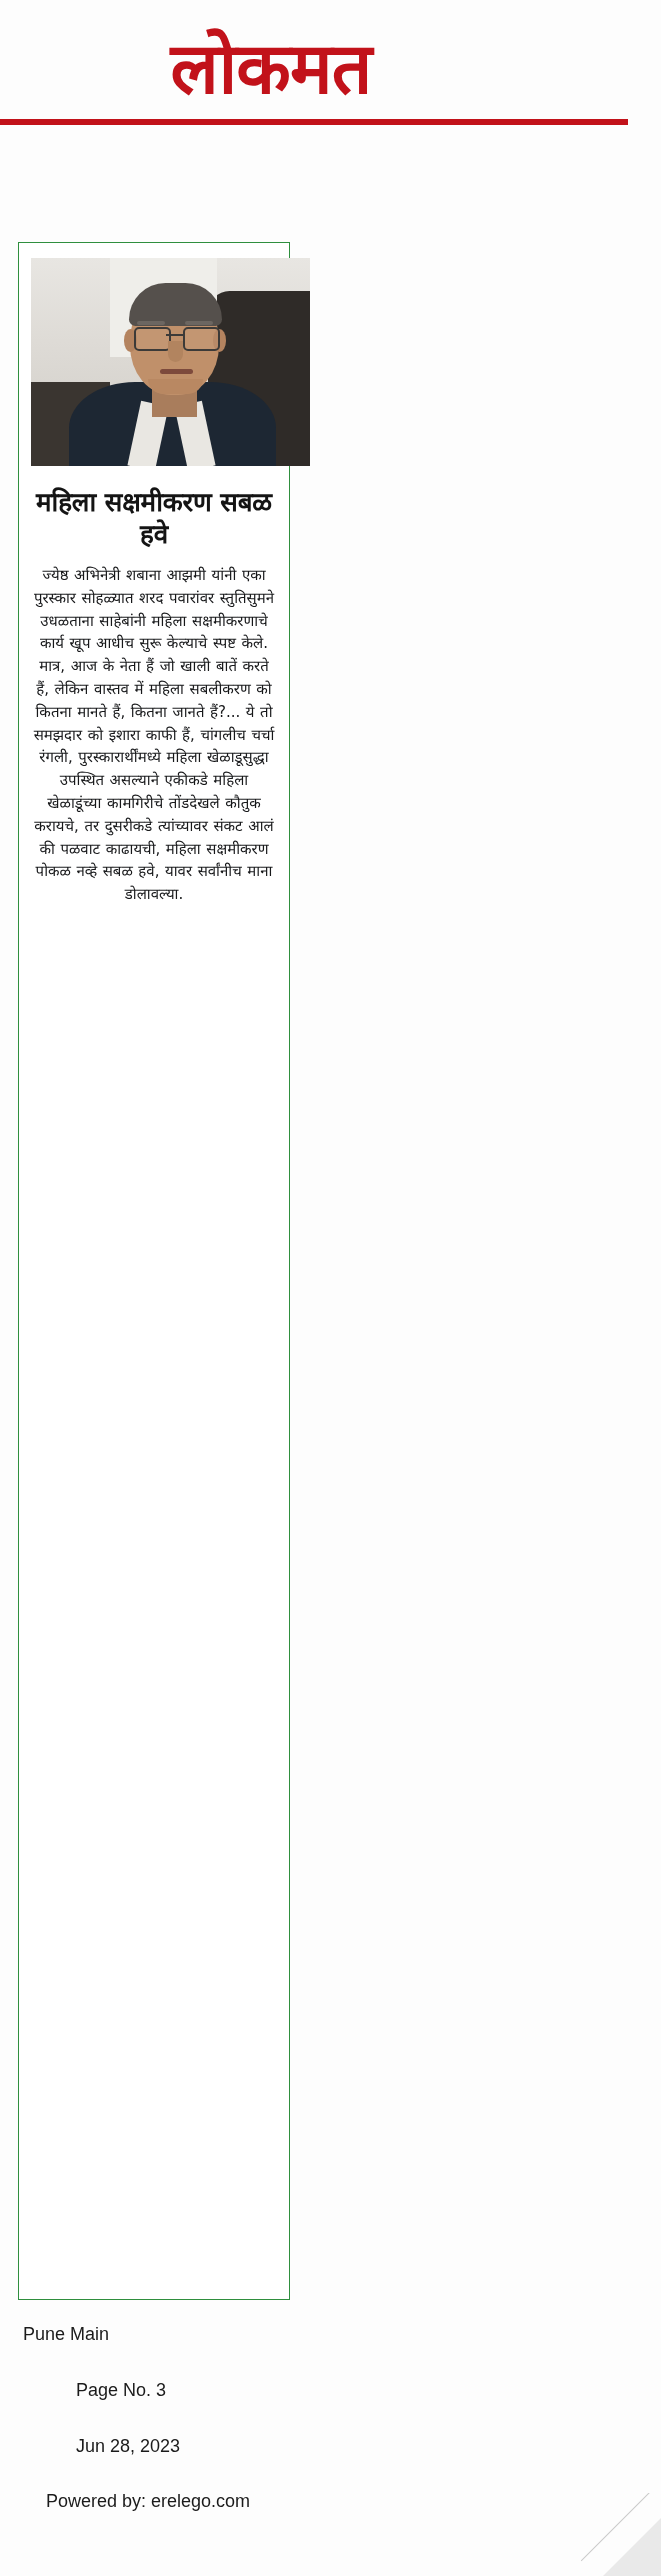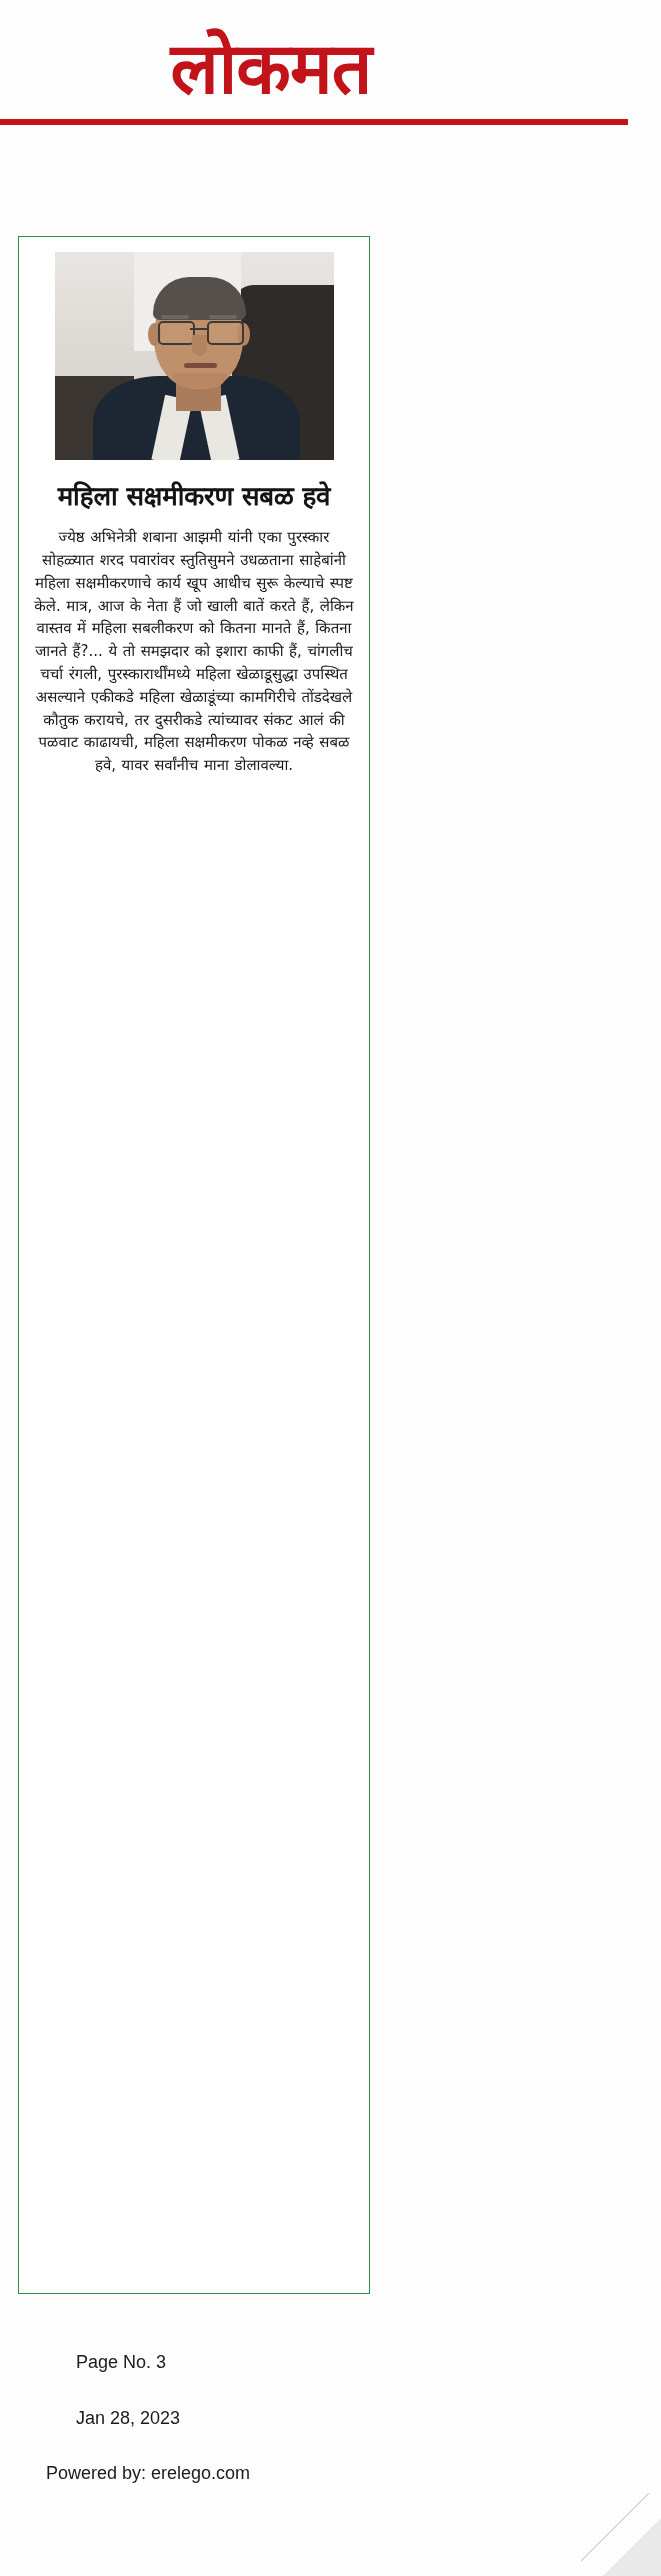--- a/index.html
+++ b/index.html
@@ -40,22 +40,22 @@
     margin: 15px auto 0 auto;
     width: 628px;
     height: 5.8px;
     background: #c2121a;
   }
 
   
   .clip {
     position: absolute;
     left: 18px;
-    top: 236px;
-    width: 352px;
+    top: 242px;
+    width: 272px;
     min-height: 2058px;
     border: 1.7px solid #2f8f3e;
     background: #ffffff;
     box-sizing: border-box;
     padding: 11.6px 11.6px 21.5px 11.6px;
   }
 
   .photo-wrap {
     width: 279px;
     height: 208px;
@@ -301,24 +301,25 @@
       <div class="ph-mouth"></div>
       <div class="ph-chin"></div>
     </div>
 
     <div class="headline">महिला सक्षमीकरण सबळ हवे</div>
 
     <div class="body-text">ज्येष्ठ अभिनेत्री शबाना आझमी यांनी एका पुरस्कार सोहळ्यात शरद पवारांवर स्तुतिसुमने उधळताना साहेबांनी महिला सक्षमीकरणाचे कार्य खूप आधीच सुरू केल्याचे स्पष्ट केले. मात्र, आज के नेता हैं जो खाली बातें करते हैं, लेकिन वास्तव में महिला सबलीकरण को कितना मानते हैं, कितना जानते हैं?... ये तो समझदार को इशारा काफी हैं, चांगलीच चर्चा रंगली, पुरस्कारार्थींमध्ये महिला खेळाडूसुद्धा उपस्थित असल्याने एकीकडे महिला खेळाडूंच्या कामगिरीचे तोंडदेखले कौतुक करायचे, तर दुसरीकडे त्यांच्यावर संकट आलं की पळवाट काढायची, महिला सक्षमीकरण पोकळ नव्हे सबळ हवे, यावर सर्वांनीच माना डोलावल्या.</div>
   </div>
 
   <div class="footer">
+    <div class="footer-line">Pune Main</div>
     <div class="footer-line indent">
       <span>Page No. 3</span>
       <span class="footer-gap"></span>
-      <span>Jan 28, 2023</span>
+      <span>Jun 28, 2023</span>
     </div>
     <div class="footer-line indent">Powered by: erelego.com</div>
   </div>
 
   <div class="corner-fold"></div>
   <div class="corner-fold-line"></div>
 </div>
 
 
 </body></html>

